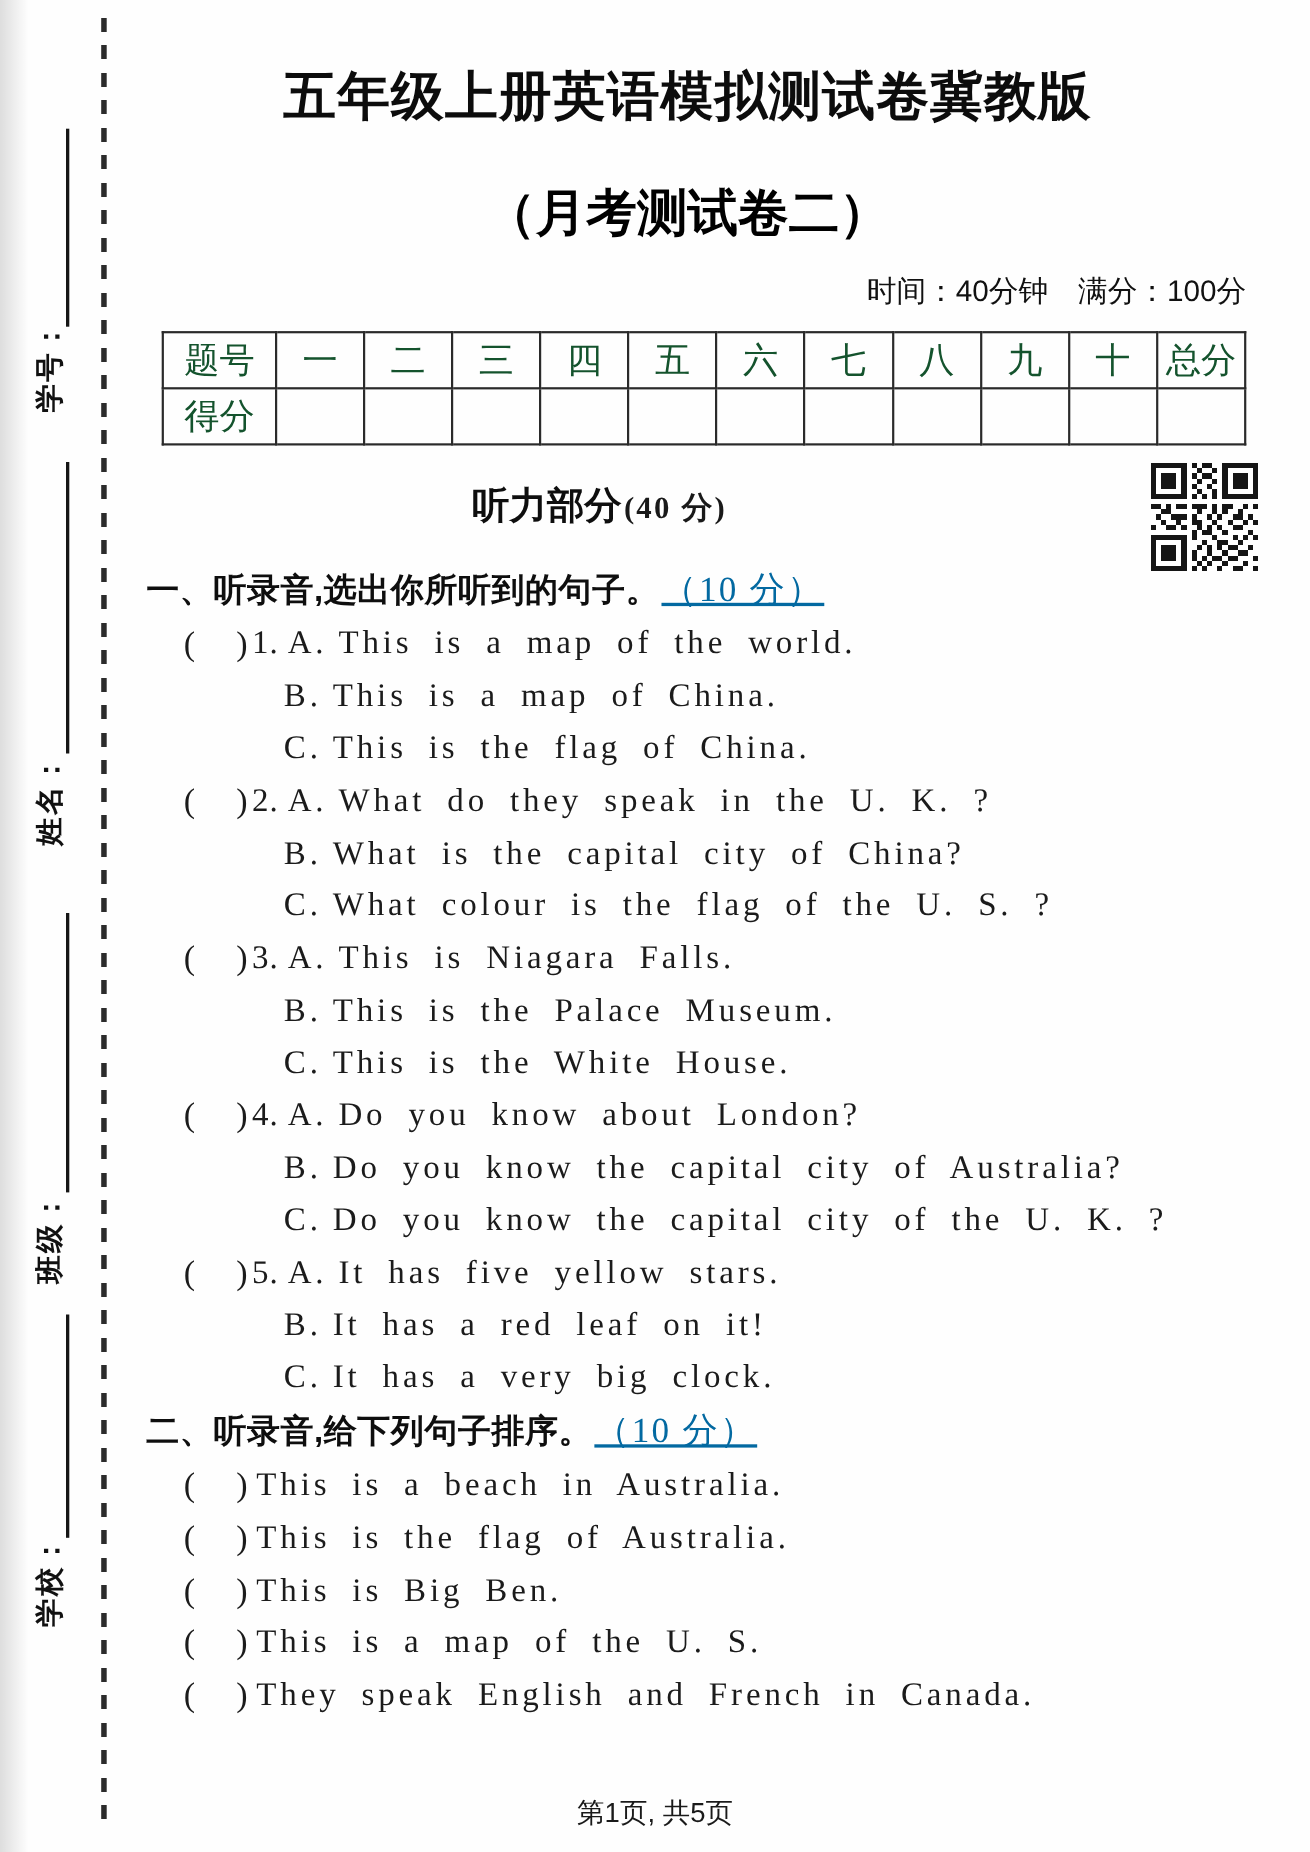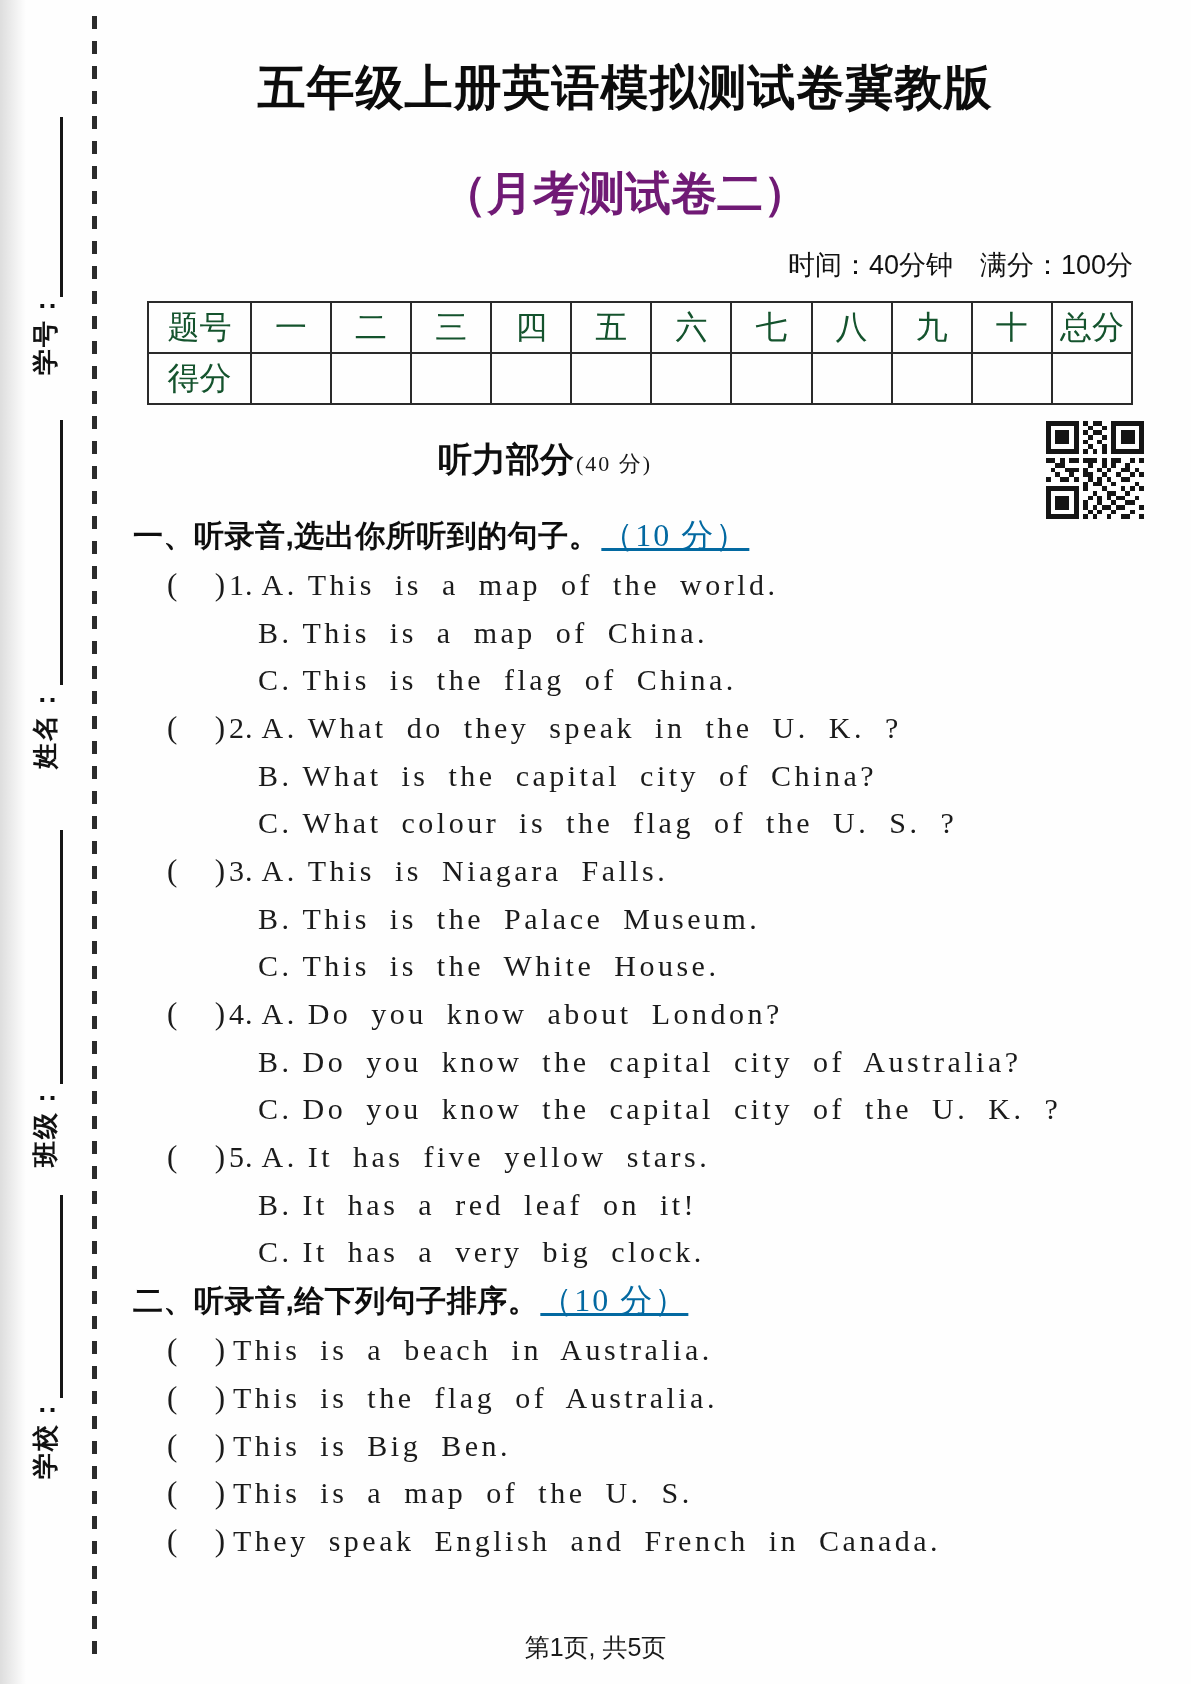--- a/index.html
+++ b/index.html
@@ -34,21 +34,21 @@
   .l1 { top:333px; } .l2 { top:727px; } .l3 { top:1125px; } .l4 { top:1437px; }
 
   .title1 {
     position:absolute; top:56px; left:95px; width:1060px; text-align:center;
     font-family:"Liberation Sans", sans-serif;
     font-size:48px; font-weight:900; letter-spacing:1px; color:#0c0c0c;
   }
   .title2 {
     position:absolute; top:163px; left:95px; width:1060px; text-align:center;
     font-family:"Liberation Sans", sans-serif;
-    font-size:46px; font-weight:900; color:#701a75;
+    font-size:46px; font-weight:900; color:#000000;
   }
   .meta {
     position:absolute; top:247px; right:58px;
     font-family:"Liberation Sans", sans-serif;
     font-size:27px; font-weight:500; color:#111;
   }
   .score-table {
     position:absolute; left:147px; top:301px; width:986px;
     border-collapse:collapse; table-layout:fixed;
   }
@@ -60,21 +60,21 @@
 
   .qr { position:absolute; left:1046px; top:421px; width:98px; height:98px; }
   .qr svg { width:100%; height:100%; }
 
   .part-heading {
     position:absolute; top:437px; left:95px; width:900px; text-align:center;
   }
   .part-cn {
     font-family:"Liberation Sans", sans-serif; font-size:34px; font-weight:800; color:#0e0e0e;
   }
-  .part-score { font-size:22px; font-weight:400; letter-spacing:2px; margin-left:2px; }
+  .part-score { font-size:28px; font-weight:700; letter-spacing:2px; margin-left:2px; }
 
   .body-flow { position:absolute; left:133px; top:511px; width:1030px; }
   .sec-head { height:50px; display:flex; align-items:center; }
   .sec-title {
     font-family:"Liberation Sans", sans-serif; font-size:30px; font-weight:800; color:#0e0e0e;
     letter-spacing:0.5px;
     text-align:center;
   }
   .sec-score { font-size:32px; margin-left:2px; letter-spacing:2px; color:#0369a1;text-decoration:underline; }
 

